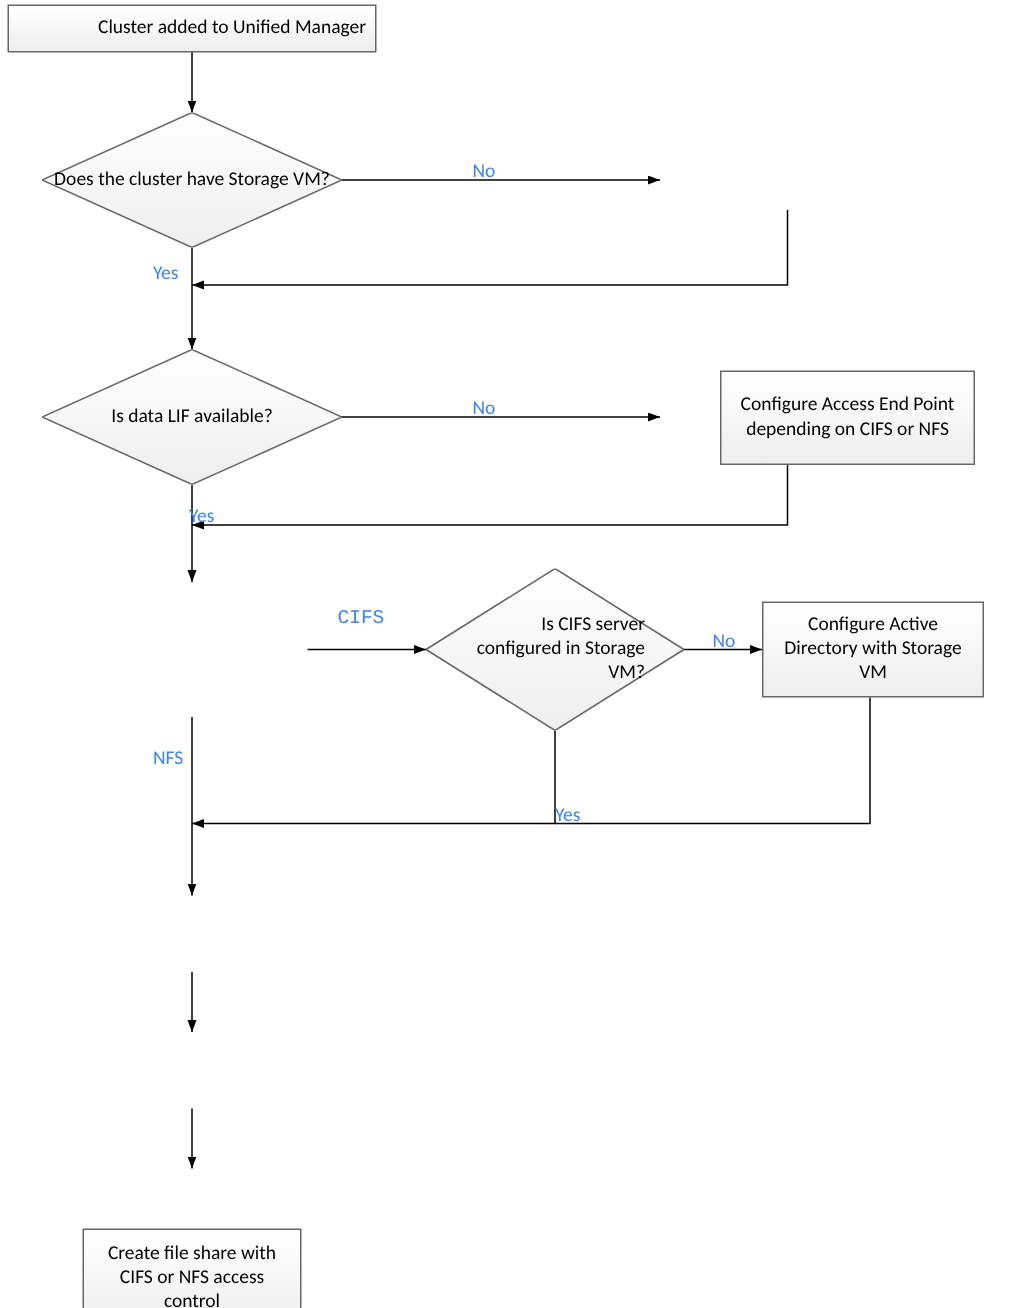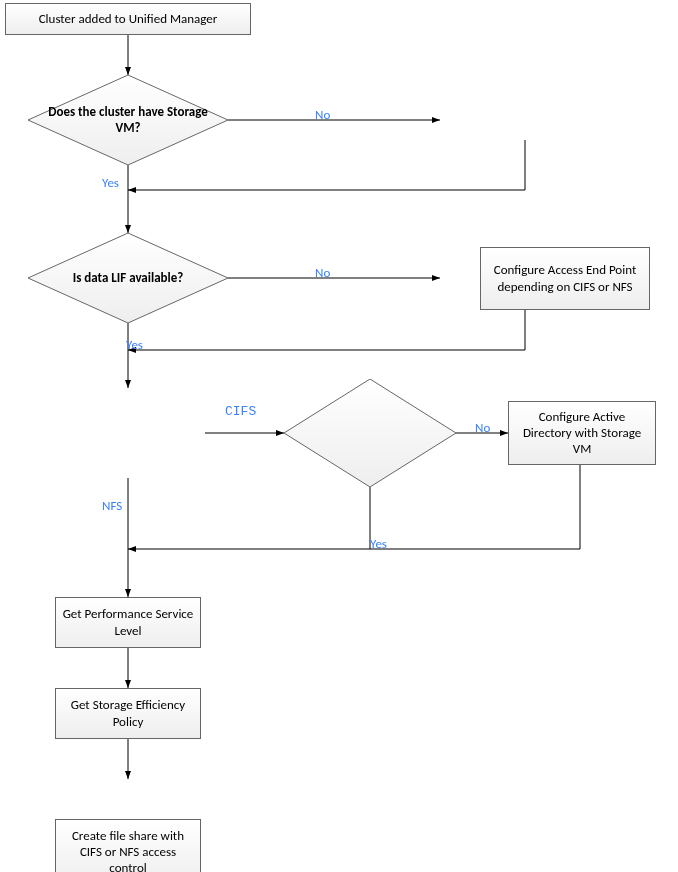--- a/index.html
+++ b/index.html
@@ -14,43 +14,42 @@
     position: relative;
     width: 678px;
     height: 872px;
   }
   .box {
     position: absolute;
     background: linear-gradient(to bottom, #ffffff, #eeeeee);
     border: 1px solid #666666;
     display: flex;
     align-items: center;
-    justify-content: center;
+    justify-content: flex-end;
     text-align: center;
     padding: 15px 6px;
     box-sizing: border-box;
     line-height: 1.25;
   }
   .diamond {
     position: absolute;
     display: flex;
     align-items: center;
     justify-content: center;
   }
   .diamond svg {
     position: absolute;
     top: 0; left: 0;
     width: 100%; height: 100%;
   }
   .diamond .dlabel {
     position: relative;
-    text-align: center;
+    text-align: right;
     line-height: 1.25;
     padding: 0 8px;
-    font-weight: bold;
   }
   .edge-label {
     position: absolute;
     font-size: 13px;
     color: #3b82f6;
     background: transparent;
   }
   line, polyline {
     stroke: #000;
     stroke-width: 1;
@@ -140,33 +139,28 @@
   <div class="diamond" style="left:284px; top:379px; width:172px; height:108px;">
     <svg viewBox="0 0 172 108" preserveAspectRatio="none">
       <polygon points="86,0 172,54 86,108 0,54" fill="url(#g4)" stroke="#666"></polygon>
       <defs>
           <linearGradient id="g4" x1="0" y1="0" x2="0" y2="1">
             <stop offset="0" stop-color="#fff"></stop>
             <stop offset="1" stop-color="#eee"></stop>
           </linearGradient>
         </defs>
     </svg>
+    <div class="dlabel" style="max-width:120px">Is CIFS server configured in Storage VM?</div>
   </div>
 
   <div class="box" style="left:508px; top:401px; width:148px; height:64px;">
     <span>Configure Active Directory with Storage VM</span>
   </div>
 
-  <div class="box" style="left:55px; top:597px; width:146px; height:51px;">
-    <span>Get Performance Service Level</span>
-  </div>
 
-  <div class="box" style="left:55px; top:688px; width:146px; height:51px;">
-    <span>Get Storage Efficiency Policy</span>
-  </div>
 
   <div class="box" style="left:55px; top:779px; width:146px; height:66px;margin-top:40px;">
     <span>Create file share with CIFS or NFS access control</span>
   </div>
 
   <div class="edge-label" style="left:315px; top:107px;">No</div>
   <div class="edge-label" style="left:102px; top:175px;">Yes</div>
 
   <div class="edge-label" style="left:315px; top:265px;">No</div>
   <div class="edge-label" style="left:126px; top:337px;">Yes</div>

